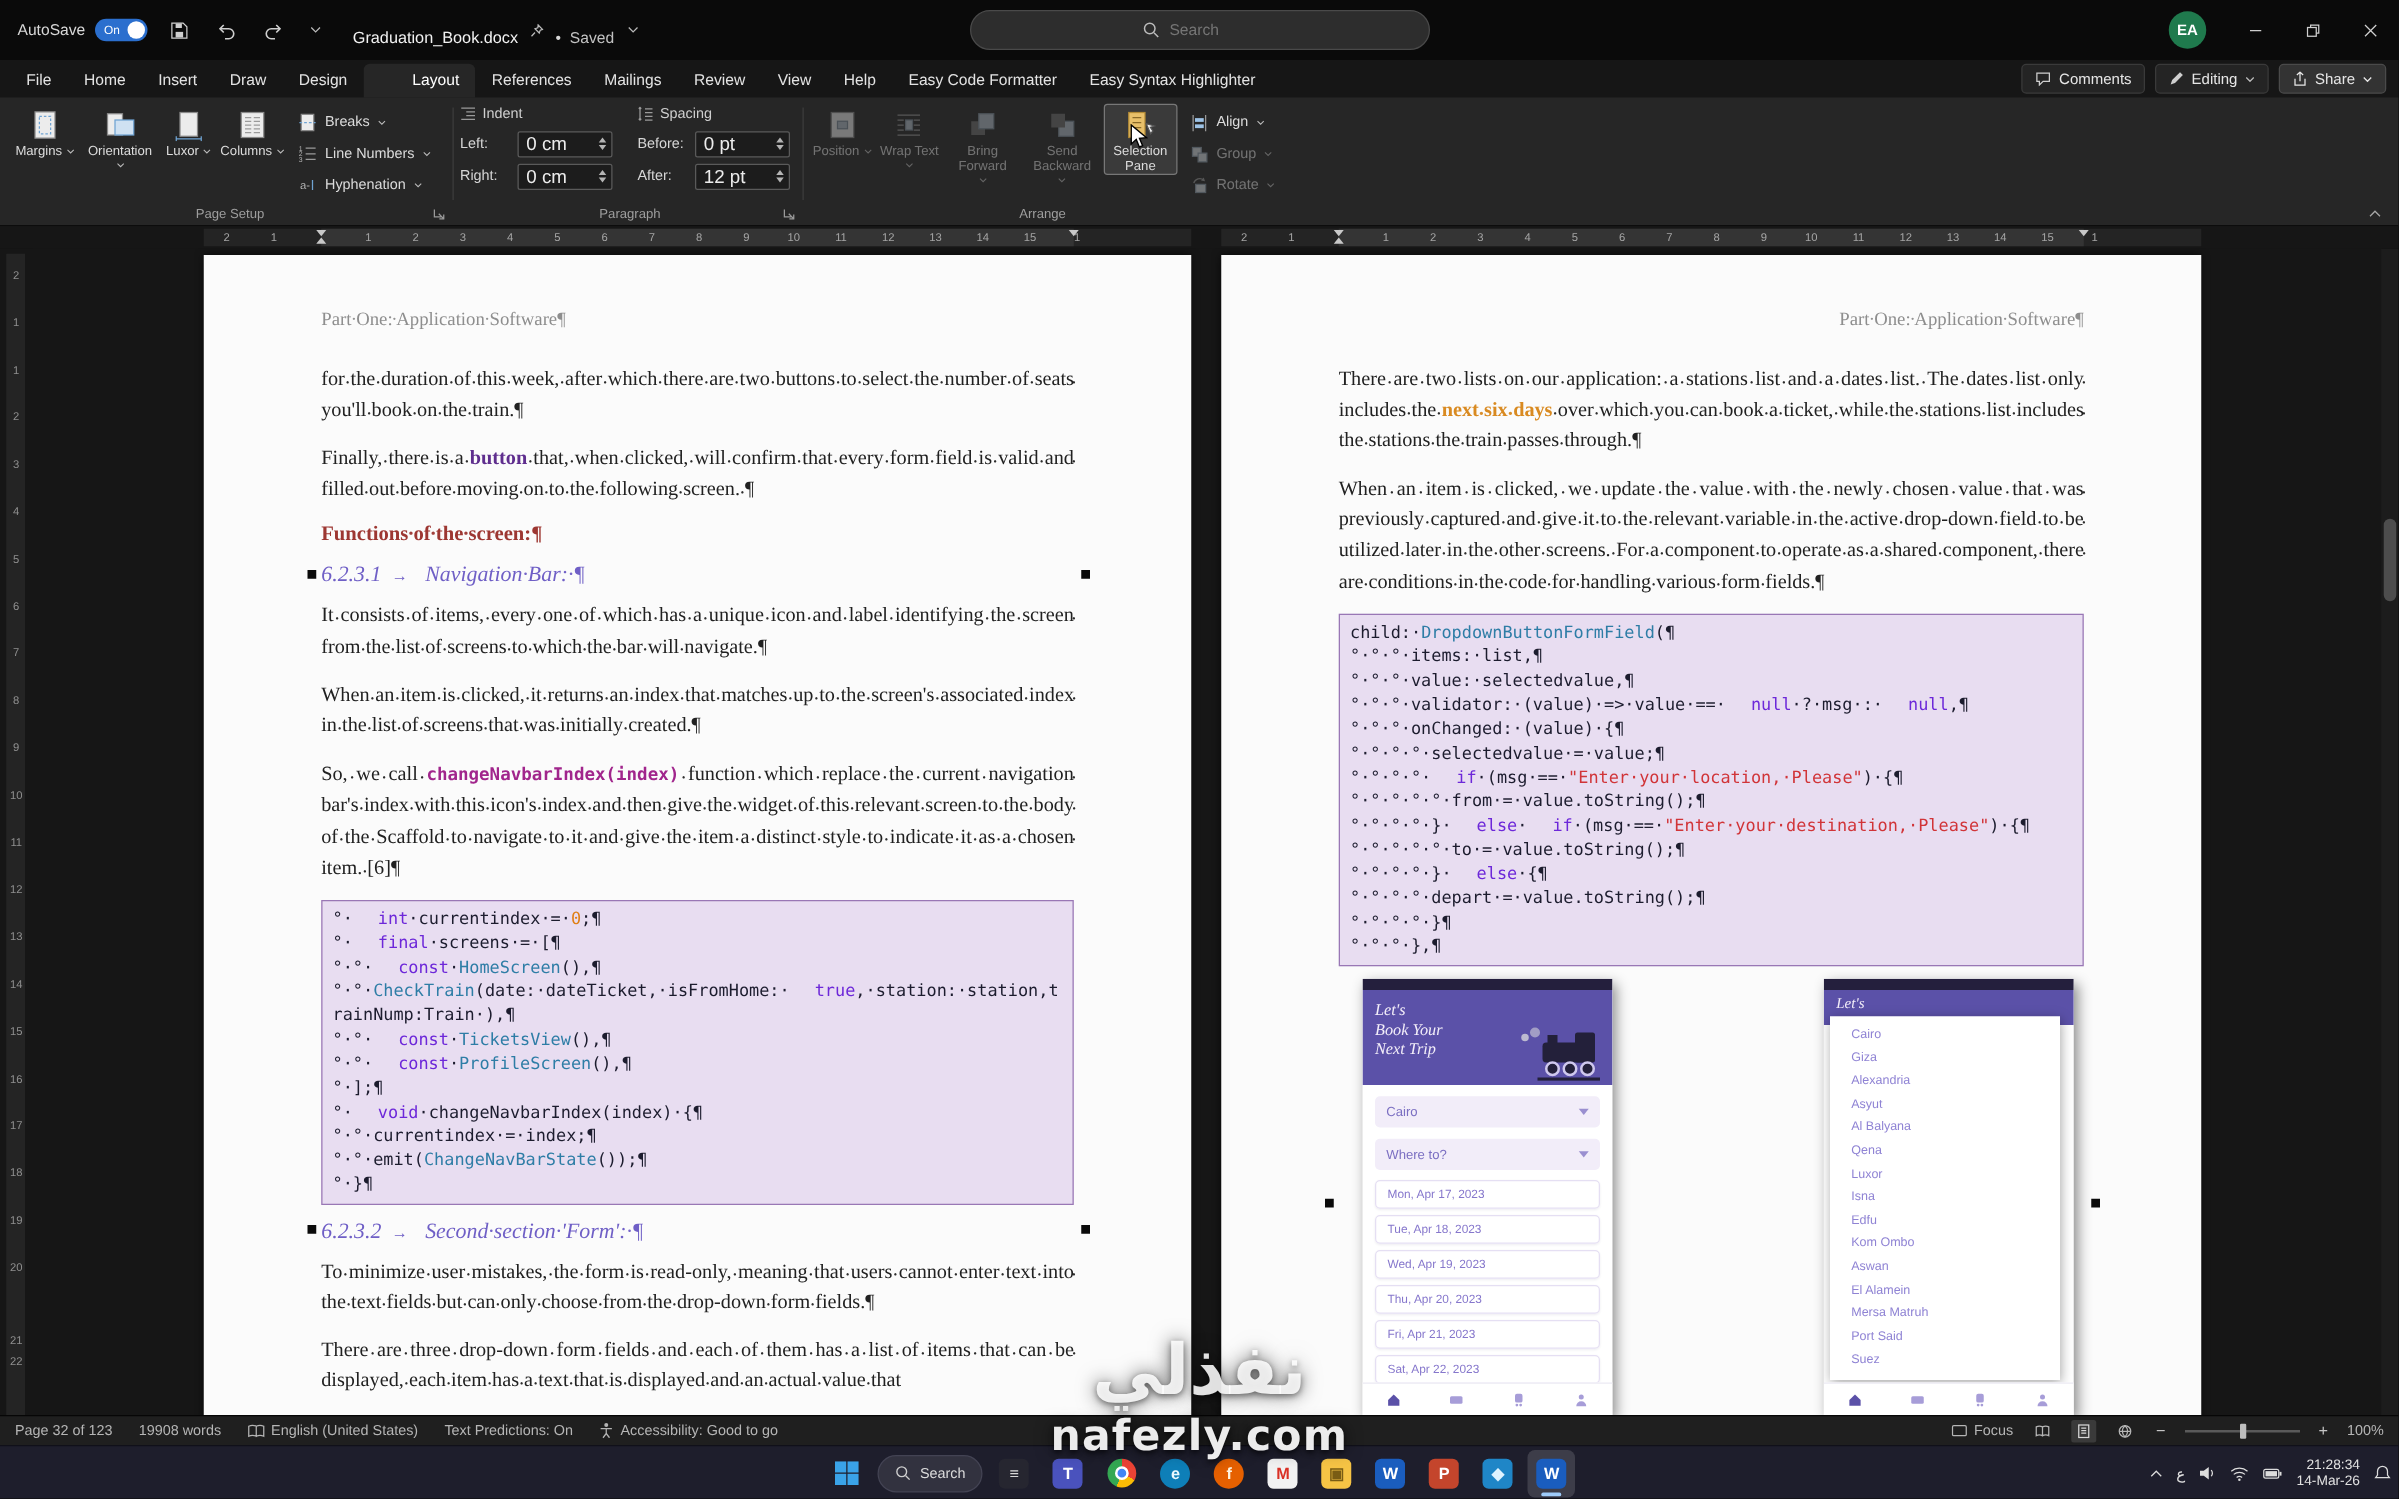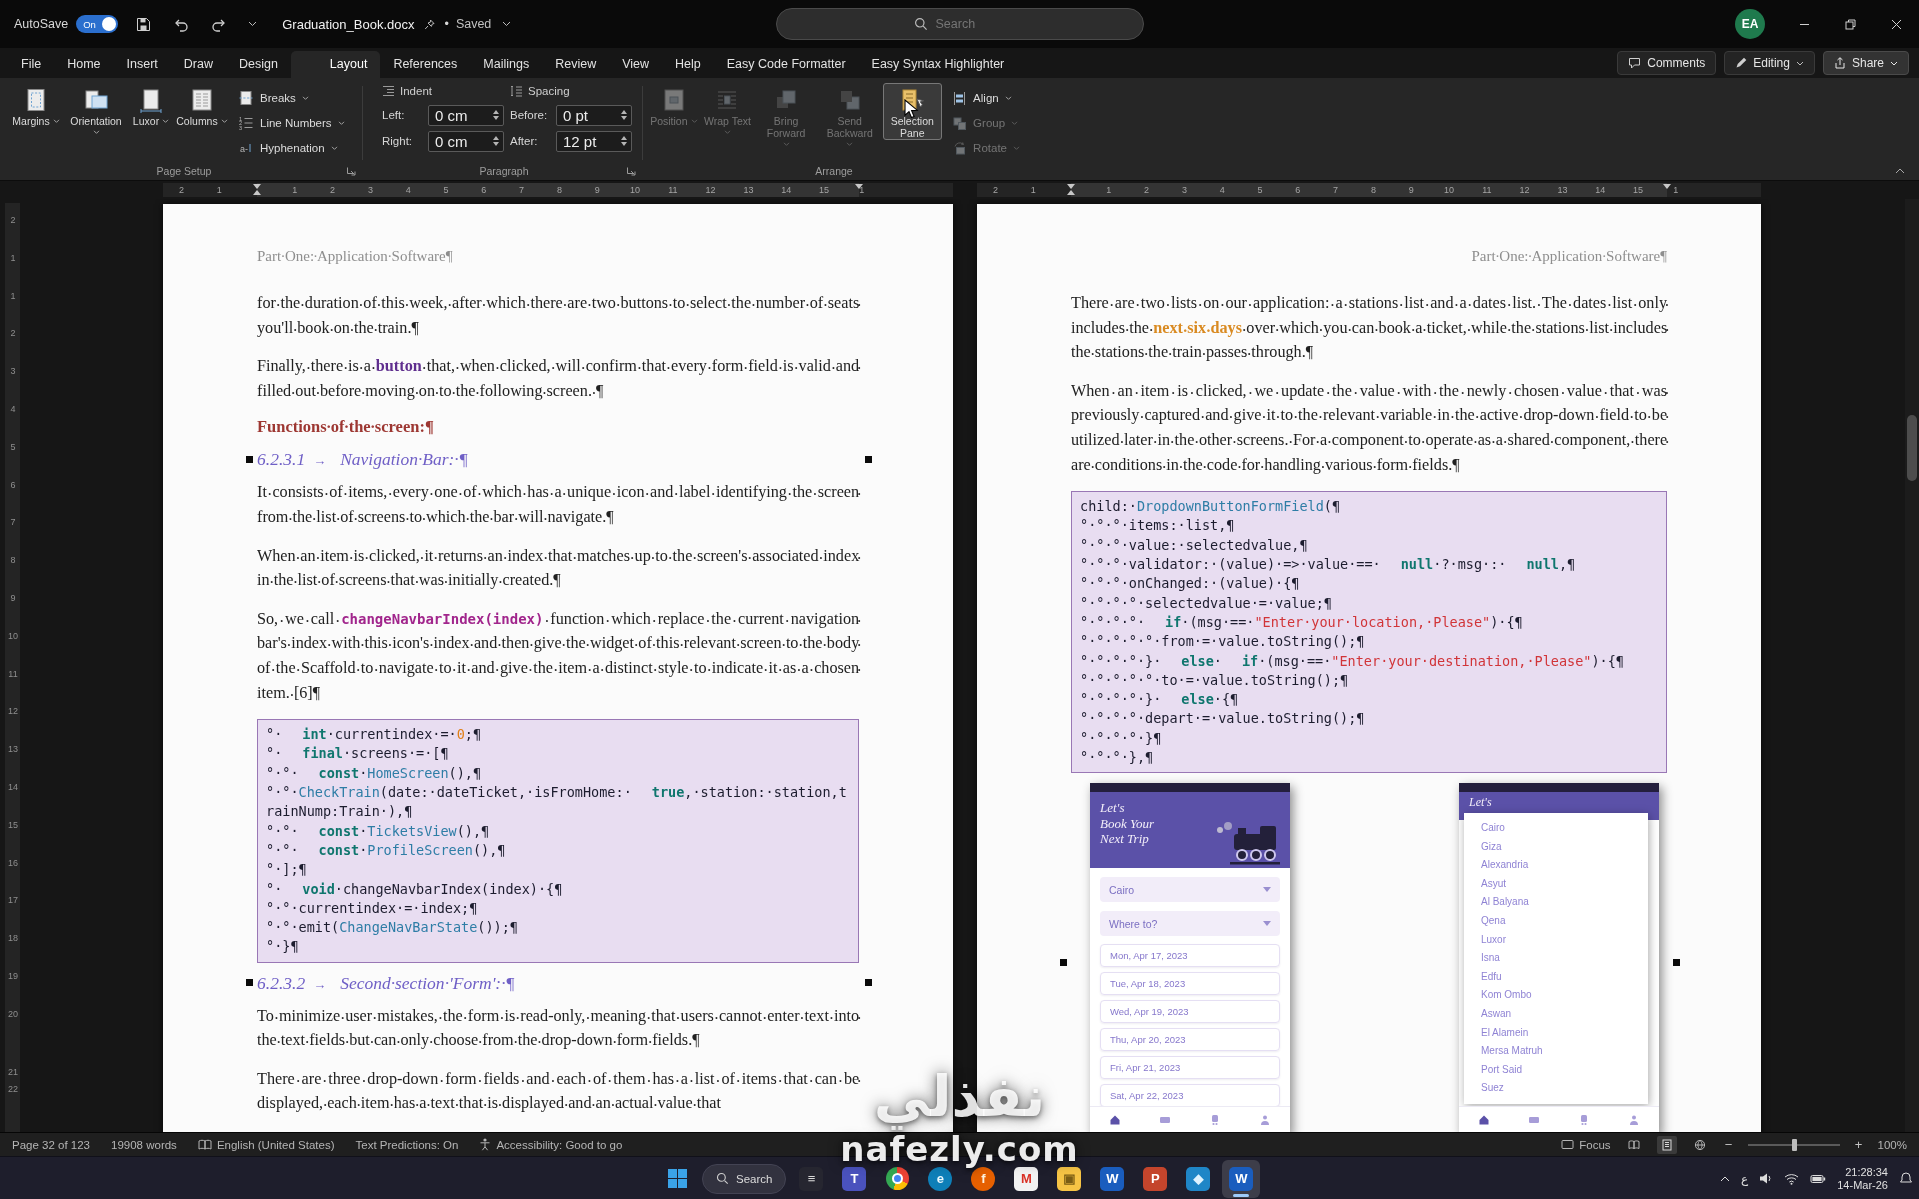--- a/index.html
+++ b/index.html
@@ -8,21 +8,21 @@
 .screen{position:relative;width:1919px;height:1199px;background:#181818;overflow:hidden;}
 
 
 .titlebar{position:absolute;top:0;left:0;right:0;height:48px;background:#0a0a0a;display:flex;align-items:center;color:#d8d8d8;font-size:12.5px;}
 .tb-left{display:flex;align-items:center;gap:12px;padding-left:14px;}
 .autosave{display:flex;align-items:center;gap:8px;}
 .toggle{width:42px;height:18px;border-radius:9px;background:#2b6fce;position:relative;display:inline-flex;align-items:center;padding-left:7px;color:#fff;font-size:9.5px;cursor:pointer;}
 .toggle .knob{position:absolute;right:2px;top:2px;width:14px;height:14px;border-radius:50%;background:#fff;}
 .tbi{display:inline-flex;align-items:center;justify-content:center;width:26px;height:26px;border-radius:4px;}
 .tbi.narrow{width:16px;}
-.doc-cluster{display:flex;align-items:center;gap:7px;margin-left:10px;}
+.doc-cluster{display:flex;align-items:flex-end;gap:7px;margin-left:10px;}
 .doc-title{color:#f2f2f2;font-size:13px;}
 .saved{color:#c2c2c2;}
 .tb-search{position:absolute;left:50%;top:8px;transform:translateX(-50%);width:368px;height:32px;background:#2d2d2d;border:1px solid #4a4a4a;border-radius:16px;display:flex;align-items:center;justify-content:center;gap:8px;color:#c9c9c9;}
 .tb-search input{background:transparent;border:none;outline:none;color:#c9c9c9;font-size:12.5px;width:70px;font-family:"Liberation Sans",sans-serif;}
 .tb-right{position:absolute;right:0;top:0;height:48px;display:flex;align-items:center;}
 .avatar{width:30px;height:30px;border-radius:50%;background:#1f7a4d;color:#fff;display:flex;align-items:center;justify-content:center;font-size:12px;font-weight:bold;margin-right:16px;}
 .winbtn{width:46px;height:48px;display:flex;align-items:center;justify-content:center;}
 
 
 .ribbon-tabs{position:absolute;top:48px;left:0;right:0;height:30px;background:#161616;display:flex;align-items:flex-end;padding-left:8px;color:#e3e3e3;font-size:12.5px;}
@@ -81,21 +81,21 @@
 .blk.h-purple{color:#6f5fc6;font-style:italic;font-size:17.5px;margin:4px 0 10px;}
 .tab-arrow{font-style:normal;padding:0 14px 0 8px;font-size:13px;}
 .framed::before,.framed::after{content:"";position:absolute;width:7px;height:7px;background:#0a0a0a;top:50%;margin-top:-4px;}
 .framed::before{left:-11px;}
 .framed::after{right:-13px;}
 .b-purple{color:#5f2e8e;font-weight:bold;}
 .code-ref{color:#a1258c;font-weight:bold;font-family:"DejaVu Sans Mono","Liberation Mono",monospace;font-size:14px;}
 .orange{color:#d98a21;font-weight:bold;}
 .codeblock{background:#e8ddf1;border:1px solid #9977b5;padding:5px 8px;margin:4px 0 10px;font-family:"DejaVu Sans Mono","Liberation Mono",monospace;font-size:13.5px;line-height:19.3px;color:#1c1c2e;text-align:left;}
 .codeline{white-space:pre-wrap;word-break:break-word;}
-.kw{color:#0f766e;font-weight:bold;padding-left:20px;}
+.kw{color:#6d28d9;font-weight:normal;padding-left:20px;}
 .ty{color:#2e7da6;}
 .st{color:#d13438;}
 .nu{color:#e07f16;}
 .sp{position:relative;}
 .sp::before{content:"·";position:absolute;left:50%;top:0;transform:translateX(-50%);pointer-events:none;opacity:.95;}
 .scrollbar{position:absolute;right:0;top:0;bottom:0;width:14px;background:#1c1c1c;}
 .scrollthumb{position:absolute;top:216px;right:2px;width:10px;height:66px;background:#4d4d4d;border-radius:5px;}
 
 
 .phones{position:relative;height:360px;margin-top:8px;}
@@ -389,21 +389,21 @@
       <span class="glabel">Page Setup</span>
       <span class="launcher">
           <svg width="10" height="10" viewBox="0 0 10 10">
             <path d="M1.5 1.5v6h6M5 5l3.5 3.5M9 5.5V9H5.5" fill="none" stroke="#9a9a9a"></path>
           </svg>
         </span>
     </div>
     <div class="gsep" style="left:362px;"></div>
 
     <div class="rgroup" style="left:368px;width:272px;">
-      <div class="pcol" style="left:14px;width:130px;">
+      <div class="pcol" style="left:0;width:130px;">
         <div class="pchead">
           <span>
               <svg width="13" height="12" viewBox="0 0 13 12">
                 <path d="M1 1.5h11M5 4.5h7M5 7.5h7M1 10.5h11" stroke="#9a9a9a"></path>
               </svg>
             </span>
           <span>Indent</span>
         </div>
         <div class="prow">
           <span class="plab">Left:</span>

